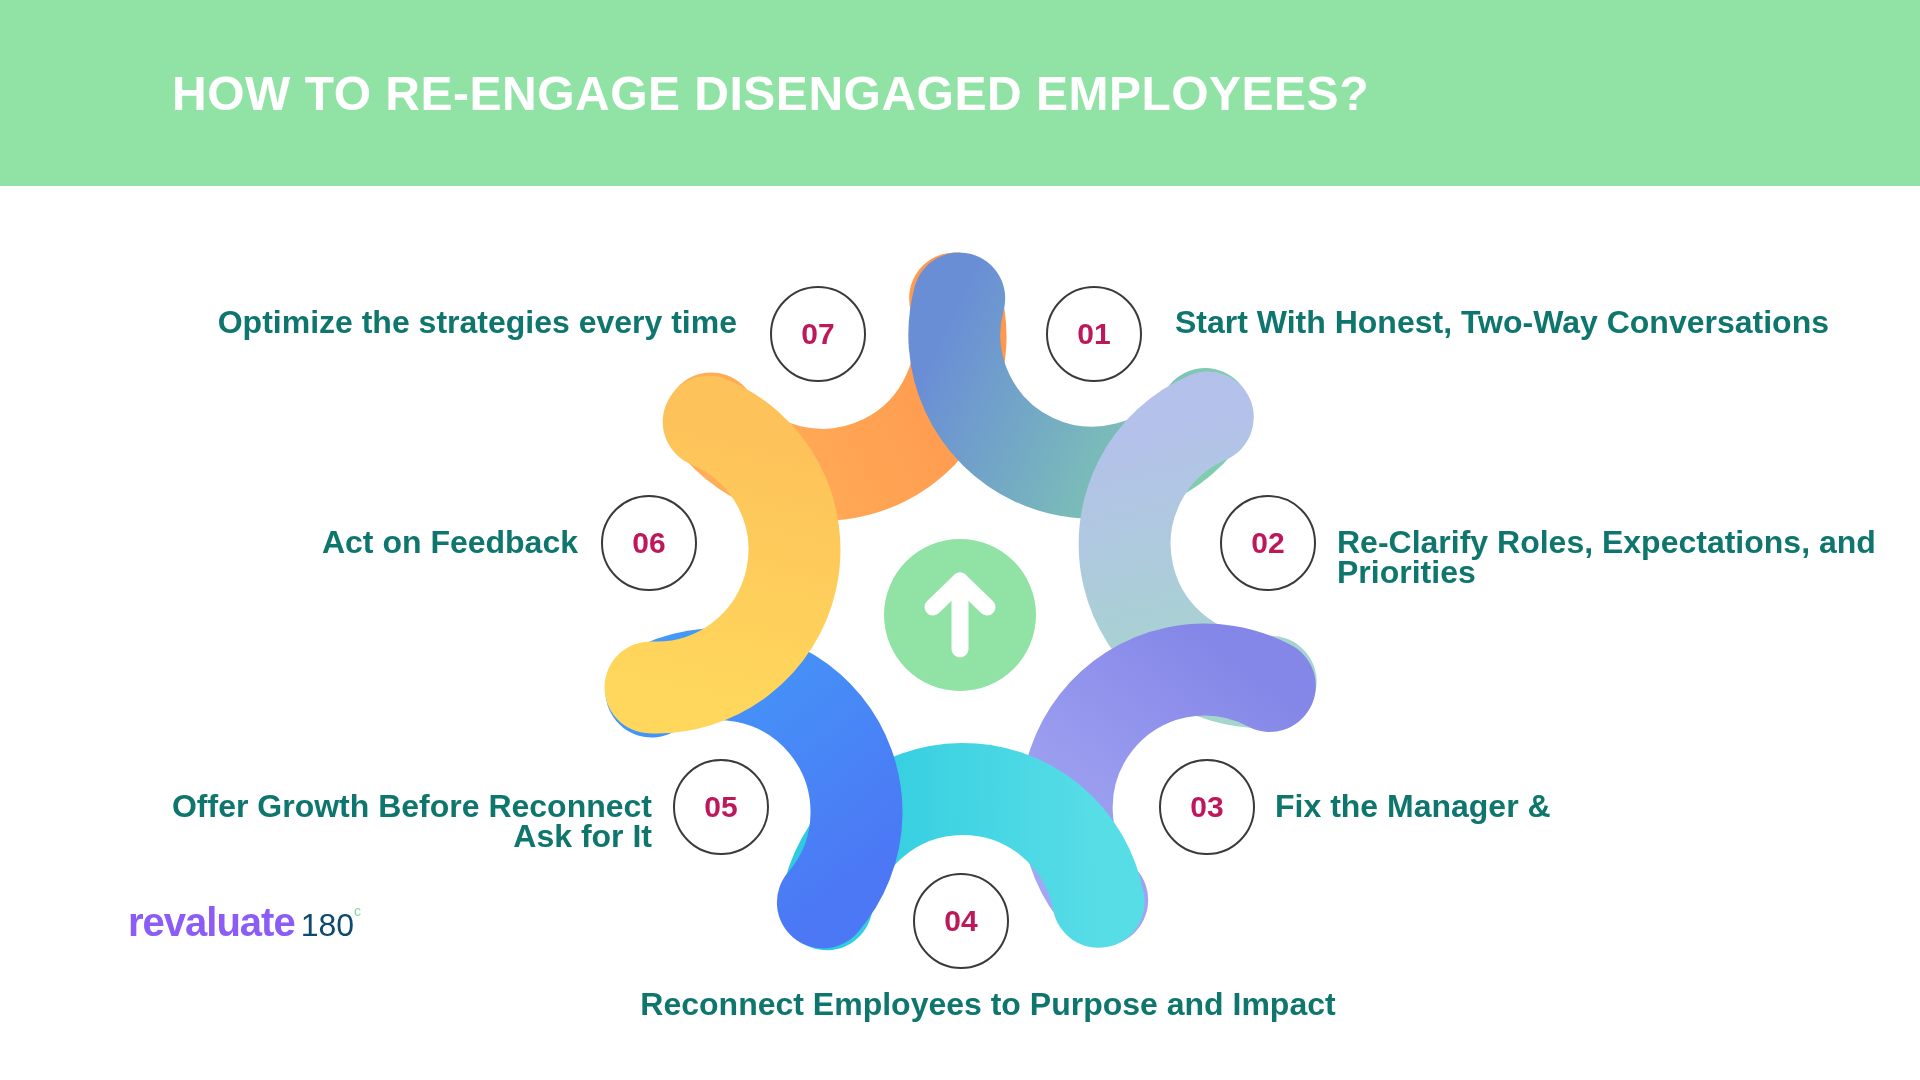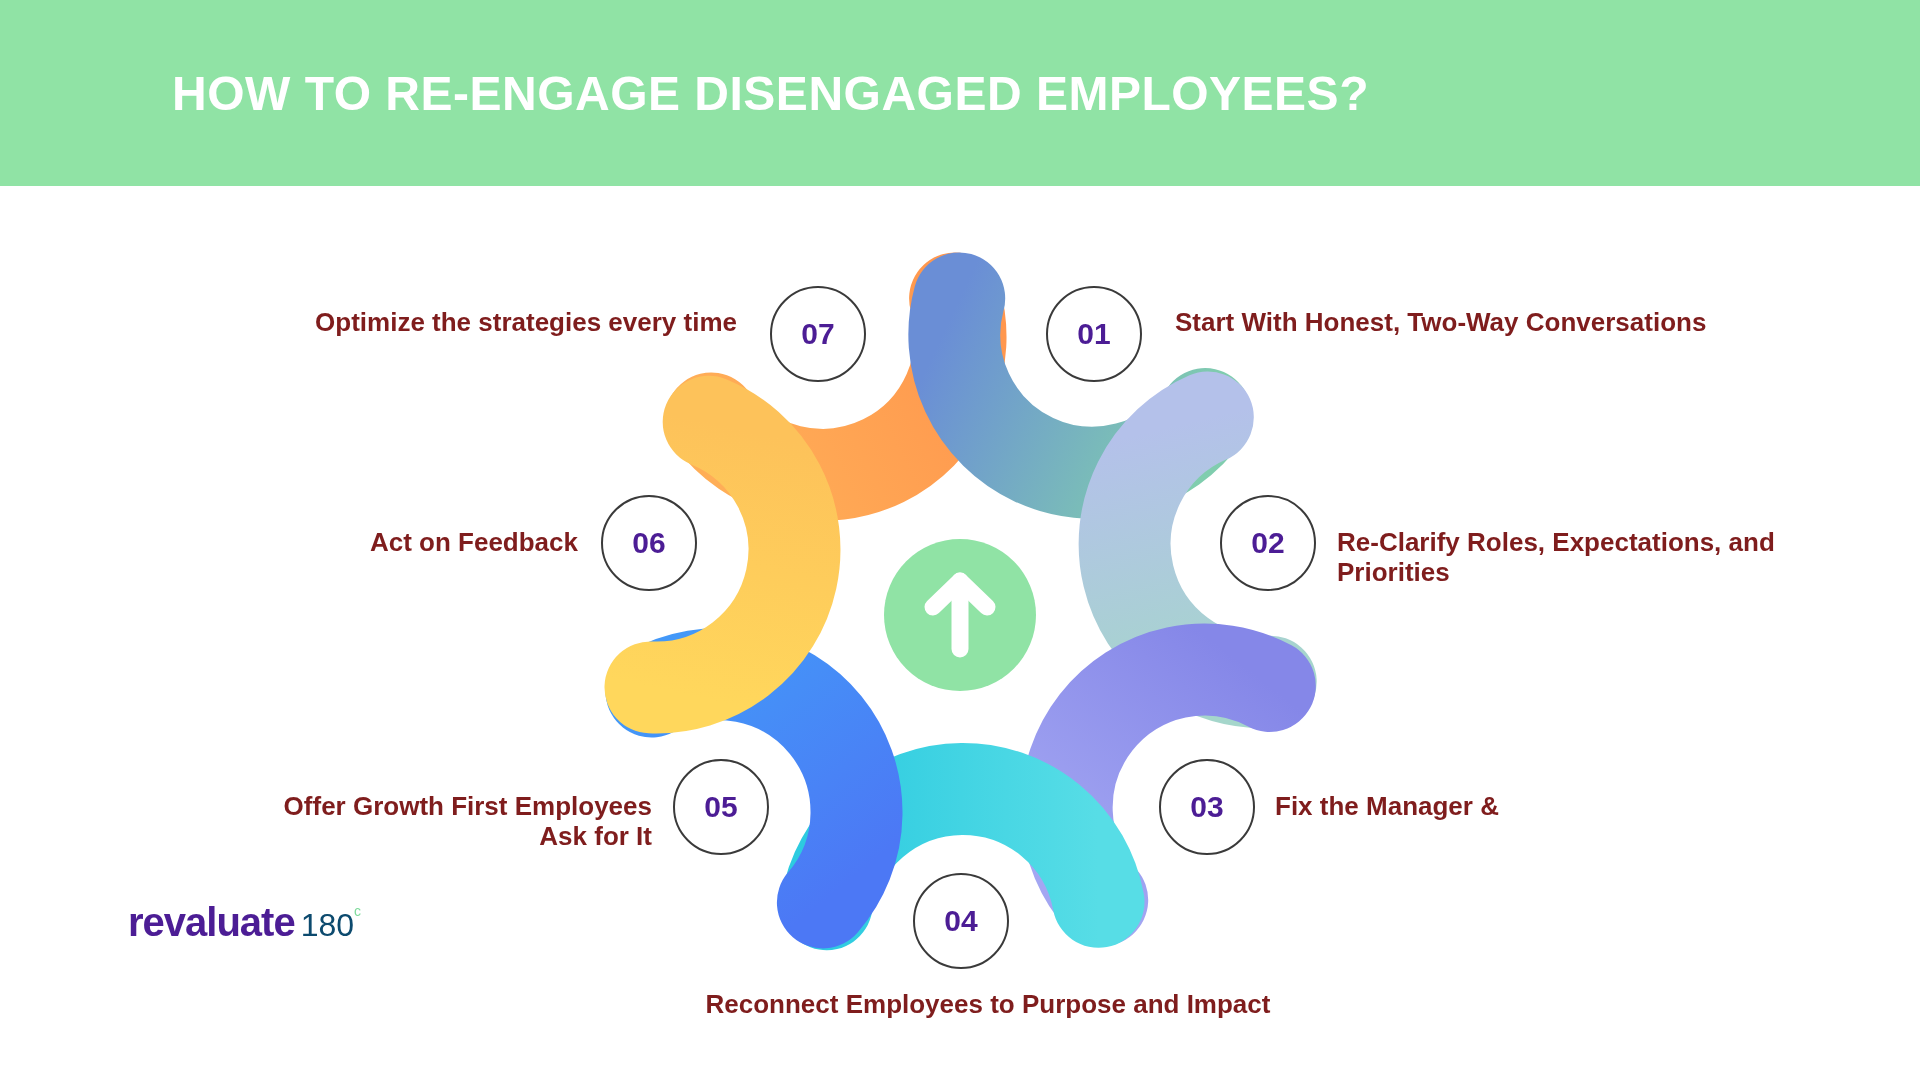--- a/index.html
+++ b/index.html
@@ -4,27 +4,27 @@
 <style>
   html, body { margin:0; padding:0; }
   body { width:1920px; height:1080px; background:#ffffff; position:relative; overflow:hidden;
          font-family:"Liberation Sans", "DejaVu Sans", sans-serif; }
   .header { position:absolute; left:0; top:0; width:1920px; height:186px; background:#90E3A5; }
   .title { position:absolute; left:0; top:0; width:1541px; height:186px; display:flex; align-items:center;
            justify-content:center; color:#ffffff; font-weight:700; font-size:48px; letter-spacing:0.5px; }
   svg.diagram { position:absolute; left:0; top:0; width:1920px; height:1080px; }
   .num { position:absolute; width:92px; height:92px; margin-left:-47px; margin-top:-47px; border:2px solid #3a3a3a;
          border-radius:50%; background:#ffffff; display:flex; align-items:center; justify-content:center;
-         font-weight:700; font-size:30px; color:#4c1d95; }
-  .label { position:absolute; font-weight:700; font-size:26px; line-height:30px; color:#7f1d1d; white-space:nowrap; }
+         font-weight:700; font-size:30px; color:#be185d; }
+  .label { position:absolute; font-weight:700; font-size:32px; line-height:30px; color:#0f766e; white-space:nowrap; }
   .label.right { text-align:right; }
   .label.center { text-align:center; }
   .center-badge { position:absolute; left:884px; top:539px; width:152px; height:152px; border-radius:50%; background:#90E3A5; }
   .logo { position:absolute; left:128px; top:900px; height:50px; display:flex; align-items:baseline; }
-  .logo-word { font-size:40px; font-weight:700; color:#4c1d95; letter-spacing:-1px; }
+  .logo-word { font-size:40px; font-weight:700; color:#8b5cf6; letter-spacing:-1px; }
   .logo-num { font-size:32px; font-weight:400; color:#0c4a6e; margin-left:6px; }
   .logo-deg { font-size:14px; color:#7EDB9B; position:relative; top:-20px; }
 </style>
 </head>
 <body>
 
 <div class="header"></div>
 <div class="title">HOW TO RE-ENGAGE DISENGAGED EMPLOYEES?</div>
 
 <svg class="diagram" viewBox="0 0 1920 1080">
@@ -91,21 +91,21 @@
   <div>Re-Clarify Roles, Expectations, and</div>
   <div>Priorities</div>
 </div>
 <div class="label" style="left:1275px;top:791px">
   <div>Fix the Manager &amp;</div>
 </div>
 <div class="label center" style="left:638px;width:700px;top:989px">
   <div>Reconnect Employees to Purpose and Impact</div>
 </div>
 <div class="label right" style="right:1268px;top:791px">
-  <div>Offer Growth First Employees</div>
+  <div>Offer Growth Before Reconnect</div>
   <div>Ask for It</div>
 </div>
 <div class="label right" style="right:1342px;top:527px">
   <div>Act on Feedback</div>
 </div>
 <div class="label right" style="right:1183px;top:307px">
   <div>Optimize the strategies every time</div>
 </div>
 
 <div class="logo">

